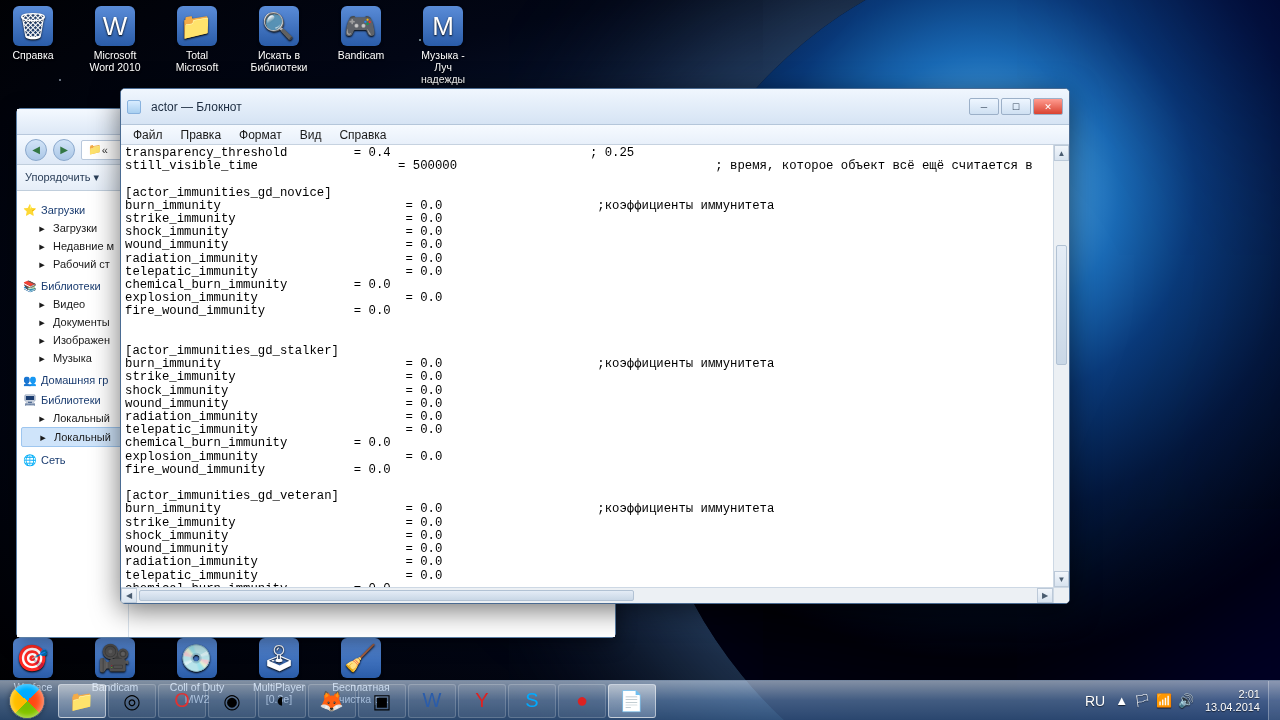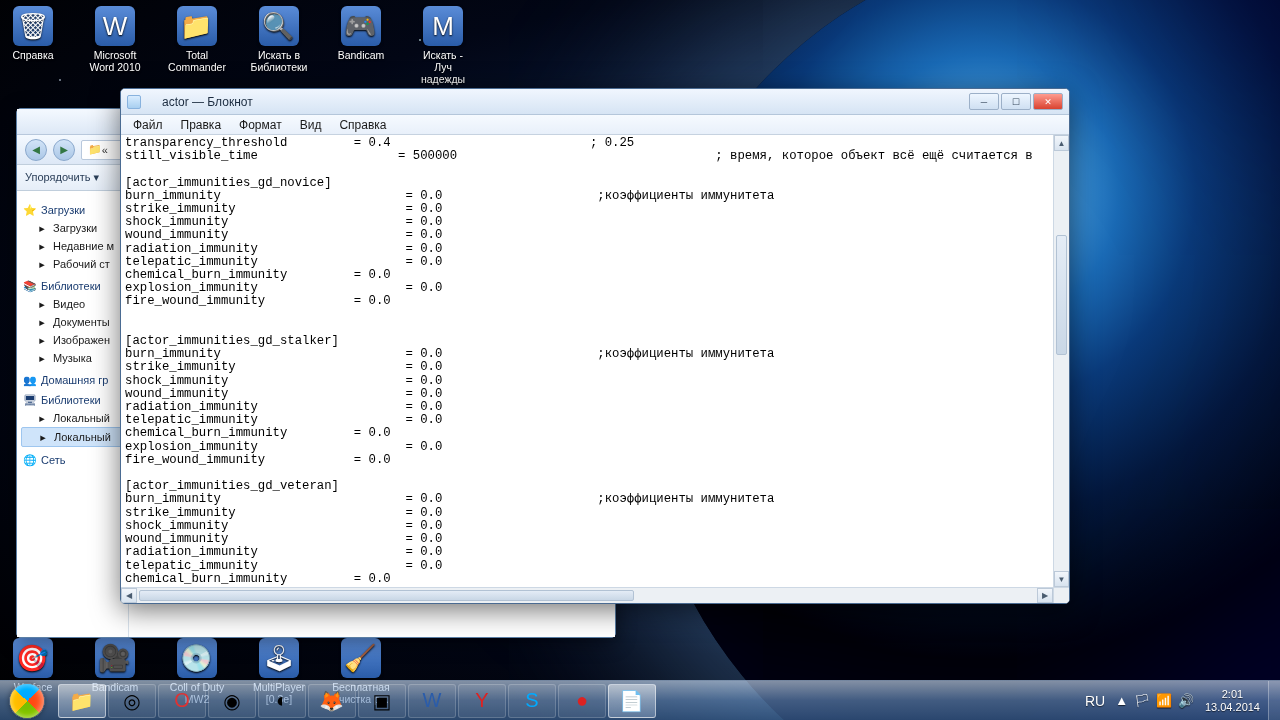--- a/index.html
+++ b/index.html
@@ -64,23 +64,23 @@
 .file-meta .sub { color:#888; font-size:10px; }
 
 
 .notepad {
   position: absolute; left: 120px; top: 88px; width: 950px; height: 516px;
   border: 1px solid #4a6b92; border-radius: 5px;
   box-shadow: 0 6px 28px rgba(0,0,0,.55);
   display:flex; flex-direction:column; background:#fff; overflow: hidden;
 }
 .np-title {
-  height: 26px; background: linear-gradient(#f0f6fe,#d6e4f4);
+  height: 36px; background: linear-gradient(#f0f6fe,#d6e4f4);
   border-bottom: 1px solid #b4c6da; display:flex; align-items:center;
-  padding: 0 6px; gap: 21px;
+  padding: 0 6px; gap: 10px;
 }
 .np-ico { width: 14px; height: 14px; background: linear-gradient(#d8ecff,#a8cff0); border:1px solid #88b2de; border-radius:2px; }
 .np-title-text { flex:1; font-size: 12px; color:#1c2c40; }
 .np-ctrls { display:flex; gap:2px; }
 .np-menu {
   height: 20px; background: linear-gradient(#f6faff,#e8f0fa); border-bottom:1px solid #c6d2e0;
   display:flex; align-items:center; padding: 0 4px; gap: 2px; font-size:12px; color:#1a1a1a;
 }
 .np-menu span { padding: 1px 8px; cursor: default; }
 .np-body { flex:1; position:relative; background:#fff; overflow:hidden; }
@@ -115,53 +115,53 @@
   conic-gradient(from 45deg, #f25022 0 90deg, #7fba00 90deg 180deg, #ffb900 180deg 270deg, #00a4ef 270deg 360deg);
   box-shadow: inset 0 0 8px rgba(255,255,255,.7), 0 0 6px rgba(0,0,0,.5);
   filter: saturate(1.2);
 }
 .tasks { display:flex; align-items:center; gap:2px; margin-left:4px; }
 .task { width:48px; height:34px; border-radius:3px; display:flex; align-items:center; justify-content:center; font-size:20px; background:rgba(255,255,255,.08); border:1px solid rgba(255,255,255,.18); }
 .task.active { background:linear-gradient(rgba(255,255,255,.45),rgba(200,220,245,.3)); border:1px solid rgba(255,255,255,.5); }
 .tray { margin-left:auto; display:flex; align-items:center; gap:10px; padding: 0 8px; color:#fff; font-size:11px; text-shadow:0 1px 1px rgba(0,0,0,.6); }
 .tray .lang { font-size:14px; }
 .tray-icons { display:flex; gap:6px; font-size:13px; }
-.clock { text-align:center; line-height:1.1; }
+.clock { text-align:right; line-height:1.1; }
 .show-desktop { width:12px; height:40px; border-left:1px solid rgba(255,255,255,.3); background:rgba(255,255,255,.08); }
 </style>
 </head>
 <body>
 
 <div class="stars"></div>
 <div class="earth"></div>
 
 <div class="desktop-icons" id="icons-top">
     <div class="d-icon">
       <div class="glyph">🗑</div>
       <div>Справка</div>
     </div>
     <div class="d-icon">
       <div class="glyph">W</div>
       <div>Microsoft Word 2010</div>
     </div>
     <div class="d-icon">
       <div class="glyph">📁</div>
-      <div>Total Commander</div>
+      <div>Total Microsoft</div>
     </div>
     <div class="d-icon">
       <div class="glyph">🔍</div>
       <div>Искать в Библиотеки</div>
     </div>
     <div class="d-icon">
       <div class="glyph">🎮</div>
       <div>Bandicam</div>
     </div>
     <div class="d-icon">
       <div class="glyph">M</div>
-      <div>Искать - Луч надежды</div>
+      <div>Музыка - Луч надежды</div>
     </div>
   </div>
 <div class="desktop-icons bottom" id="icons-bottom">
     <div class="d-icon">
       <div class="glyph">🎯</div>
       <div>Warface</div>
     </div>
     <div class="d-icon">
       <div class="glyph">🎥</div>
       <div>Bandicam</div>

